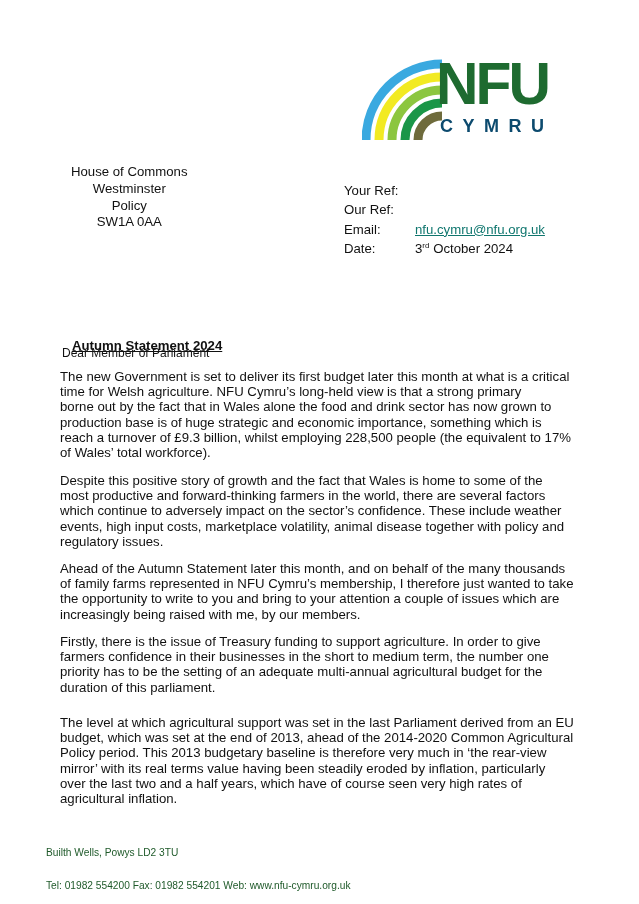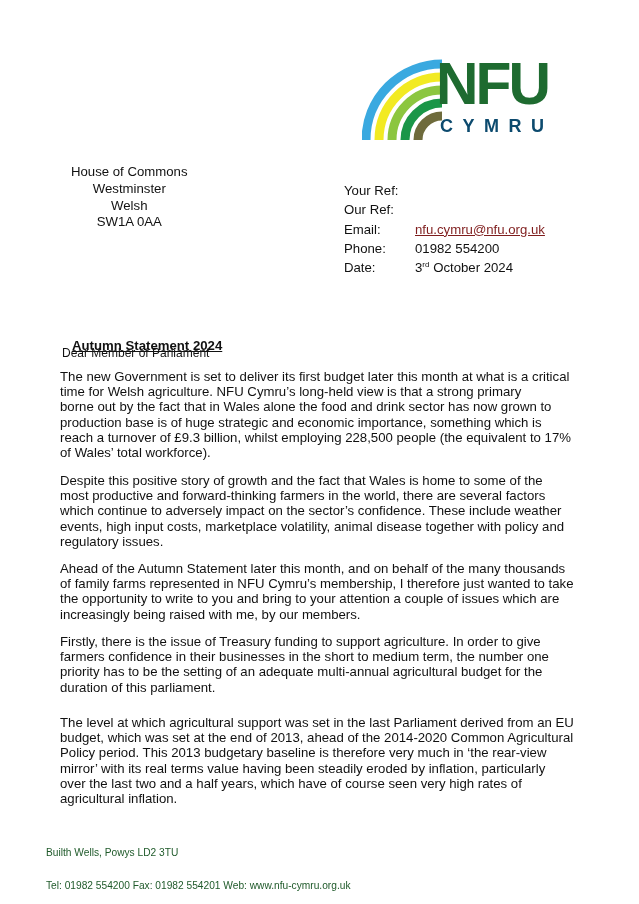--- a/index.html
+++ b/index.html
@@ -58,21 +58,21 @@
     .refs {
       position: absolute;
       left: 344px;
       top: 181px;
       font-size: 13.2px;
       line-height: 19.3px;
     }
     .ref-row { display: flex; white-space: nowrap; }
     .ref-label { width: 71px; }
     .ref-value a, .ref-link {
-      color: #7f1d1d;
+      color: #0f766e;
       text-decoration: underline;
     }
     .ref-value sup {
       font-size: 8px;
       vertical-align: 5px;
       line-height: 0;
       text-align: right;
     }
     .salutation {
       position: absolute;
@@ -123,40 +123,36 @@
     <path d="M43 82 A37 37 0 0 1 80 45" fill="none" stroke="#1a9648" stroke-width="9"></path>
     <path d="M56 82 A24 24 0 0 1 80 58" fill="none" stroke="#6e6b3c" stroke-width="9"></path>
   </svg>
 </div>
 <div class="nfu-text">NFU</div>
 <div class="cymru-text">CYMRU</div>
 
 <div class="address">
   <div>House of Commons</div>
   <div>Westminster</div>
-  <div>Welsh</div>
+  <div>Policy</div>
   <div>SW1A 0AA</div>
 </div>
 
 <div class="refs">
   <div class="ref-row">
     <span class="ref-label">Your Ref:</span>
     <span class="ref-value"></span>
   </div>
   <div class="ref-row">
     <span class="ref-label">Our Ref:</span>
     <span class="ref-value"></span>
   </div>
   <div class="ref-row">
     <span class="ref-label">Email:</span>
     <span class="ref-value"><span class="ref-link">nfu.cymru@nfu.org.uk</span></span>
-  </div>
-  <div class="ref-row">
-    <span class="ref-label">Phone:</span>
-    <span class="ref-value">01982 554200</span>
   </div>
   <div class="ref-row">
     <span class="ref-label">Date:</span>
     <span class="ref-value"><span>3</span><sup>rd</sup><span style="white-space:pre"> October 2024</span></span>
   </div>
 </div>
 
 <div class="salutation">Dear Member of Parliament</div>
 <div class="subject">Autumn Statement 2024</div>
 

